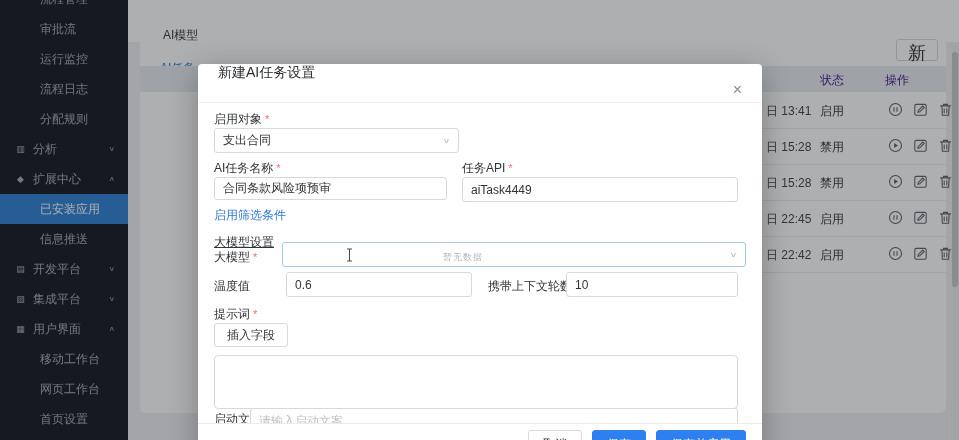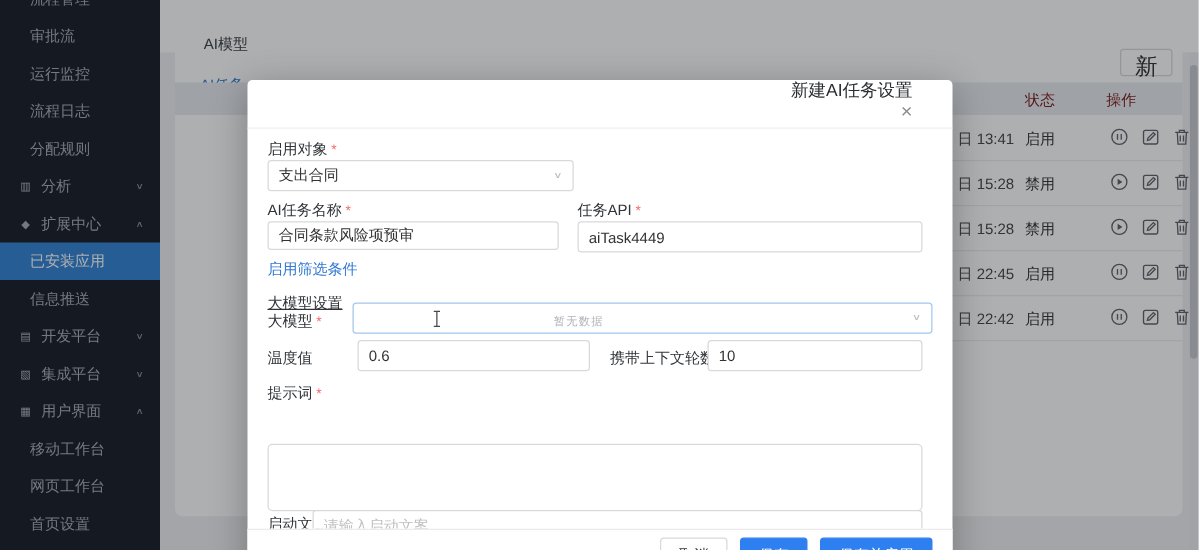--- a/index.html
+++ b/index.html
@@ -3,58 +3,58 @@
 <meta charset="utf-8">
 <style>
   html,body{margin:0;padding:0;width:959px;height:440px;overflow:hidden;}
   body{font-family:"Liberation Sans","DejaVu Sans",sans-serif;background:#EFF1F4;position:relative;}
   .abs{position:absolute;}
 
   
   .sidebar{position:absolute;left:0;top:0;width:128px;height:440px;background:#1C222C;z-index:1;overflow:hidden;}
   .nav{margin-top:-16px;}
   .nav-item{height:30px;display:flex;align-items:center;font-size:12px;color:#A7AEB9;cursor:pointer;}
-  .nav-item.sub{padding-left:24px;text-align:right;}
+  .nav-item.sub{padding-left:40px;text-align:right;}
   .nav-item.group{padding-left:15px;}
   .nav-item.selected{background:#3585D6;color:#FFFFFF;}
   .nav-icon{font-size:9px;margin-right:7px;width:11px;text-align:center;}
   .chev{margin-left:auto;margin-right:13px;font-size:9px;transform:scale(1,.75);color:#8B929E;}
 
   
   .main{position:absolute;left:128px;top:0;right:0;height:440px;}
   .topbar{height:42px;background:#FFFFFF;display:flex;align-items:center;padding-left:22px;}
   .crumb-link{font-size:12px;color:#3E7BD6;cursor:pointer;}
   .crumb-sep{font-size:11px;color:#9AA0A6;margin:0 8px;}
   .crumb-current{font-size:15px;color:#2E3338;font-weight:700;}
 
   
   .card{position:absolute;left:12px;top:13px;width:806px;height:400px;background:#FFFFFF;border-radius:6px;}
   .side-tab{position:absolute;font-size:12px;cursor:pointer;}
   #tab-model{left:23px;top:14px;color:#3A4148;}
   #tab-task{left:20px;top:47px;color:#2D7DD2;}
   .new-btn{position:absolute;right:8px;top:26px;width:42px;height:22px;background:#FFFFFF;border:1px solid #D9D9D9;border-radius:3px;font-size:18px;color:#333;cursor:pointer;font-family:inherit;}
   .t-head{position:absolute;left:0;right:0;top:53px;height:26px;background:#E9EDF2;}
-  .t-head span{position:absolute;font-size:12px;color:#7f1d1d;top:6px;}
+  .t-head span{position:absolute;font-size:12px;color:#4c1d95;top:6px;}
   .th-status{left:680px;}
   .th-ops{left:745px;}
   .t-row{position:absolute;left:600px;right:0;height:36px;border-bottom:1px solid #EDEDED;}
   .t-time{position:absolute;left:26px;top:11px;font-size:12px;color:#454A50;white-space:nowrap;}
   .t-status{position:absolute;left:80px;top:11px;font-size:12px;color:#33383D;}
   .t-ops{position:absolute;left:148px;top:10px;display:flex;gap:10px;}
   .op{width:15px;height:15px;cursor:pointer;}
   .op svg{display:block;}
 
   
   .scrollbar{position:absolute;right:0;top:42px;bottom:0;width:8px;background:#EDEEF0;z-index:2;}
   .scroll-thumb{position:absolute;top:10px;left:1px;width:6px;height:235px;background:#C6C9CE;border-radius:3px;cursor:pointer;}
   .overlay{position:absolute;left:0;top:0;width:959px;height:440px;background:rgba(10,12,16,0.33);z-index:50;}
 
   
   .modal{position:absolute;left:198px;top:64px;width:564px;height:410px;background:#FFFFFF;border-radius:4px;z-index:100;box-shadow:0 6px 30px rgba(0,0,0,.28);}
-  .m-header{height:38px;border-bottom:1px solid #F0F0F0;display:flex;align-items:flex-end;padding:0 32px;flex-direction:column;}
+  .m-header{height:38px;border-bottom:1px solid #F0F0F0;display:flex;align-items:flex-start;padding:0 20px;flex-direction:column;}
   .m-title{font-size:14px;color:#2B2F33;}
   .m-close{margin-left:auto;color:#8C8C8C;font-size:16px;line-height:1;cursor:pointer;}
   .m-body{position:absolute;left:0;top:39px;width:564px;height:320px;overflow:hidden;}
   .f-label{font-size:12px;color:#303438;white-space:nowrap;}
   .req::after{content:"*";color:#F56C6C;margin-left:3px;font-size:11px;}
   .inp{border:1px solid #D9D9D9;border-radius:3px;font-size:12px;color:#333;padding:0 8px;box-sizing:border-box;font-family:inherit;outline:none;background:#fff;}
   .inp::placeholder{color:#BFBFBF;}
   .select{border:1px solid #D9D9D9;border-radius:3px;display:flex;align-items:center;padding:0 8px;font-size:12px;color:#333;box-sizing:border-box;background:#fff;cursor:pointer;gap:44px;}
   .select .arrow{margin-left:auto;color:#B8BCC2;font-size:10px;transform:scale(1,.7);}
   .m-link{font-size:12px;color:#3278D4;cursor:pointer;left:16px;}
@@ -322,20 +322,21 @@
       <span class="arrow">∨</span>
     </div>
 
     <span class="f-label abs" id="lab-temp">温度值</span>
     <input class="inp abs" id="inp-temp" value="0.6" style="">
 
     <span class="f-label req abs" id="lab-ctx">携带上下文轮数</span>
     <input class="inp abs" id="inp-ctx" value="10" style="">
 
     <span class="f-label req abs" id="lab-prompt">提示词</span>
+    <button class="abs" id="btn-insert">插入字段</button>
     <textarea class="abs" id="ta-prompt" style=""></textarea>
 
     <span class="f-label req abs" id="lab-start">启动文案</span>
     <input class="inp abs" id="inp-start" placeholder="请输入启动文案" style="">
   </div>
 
   <div class="m-footer">
     <button class="btn btn-plain">取消</button>
     <button class="btn btn-primary">保存</button>
     <button class="btn btn-primary">保存并启用</button>

